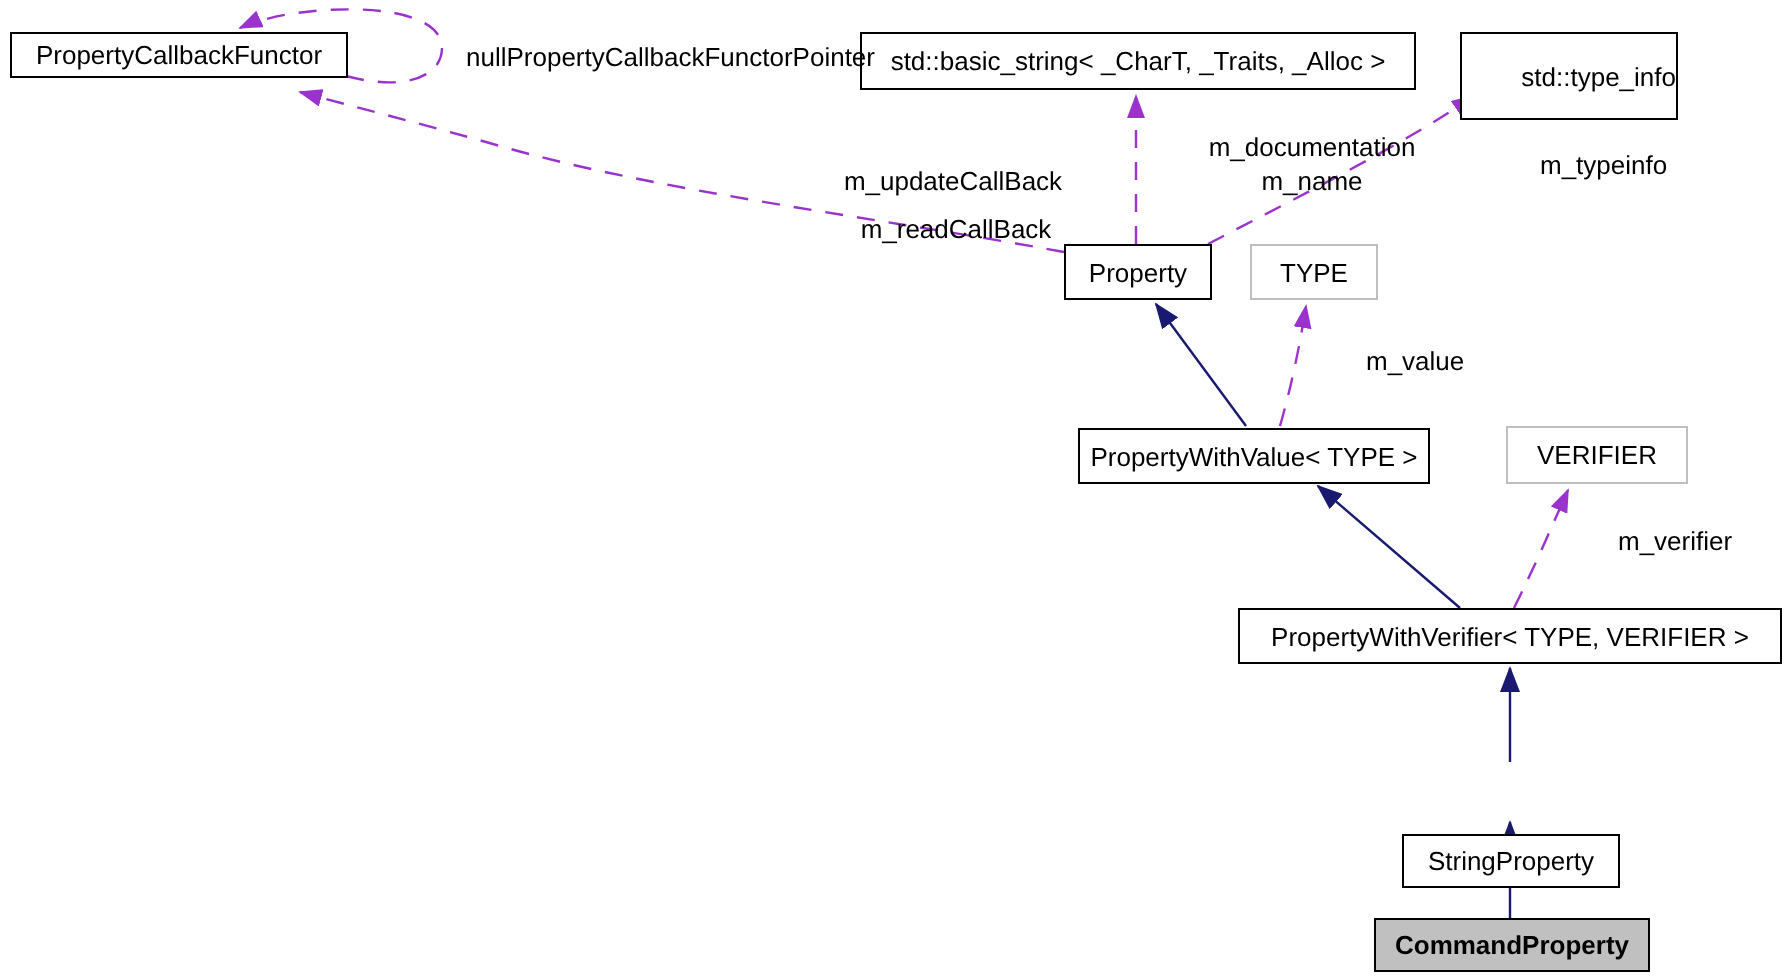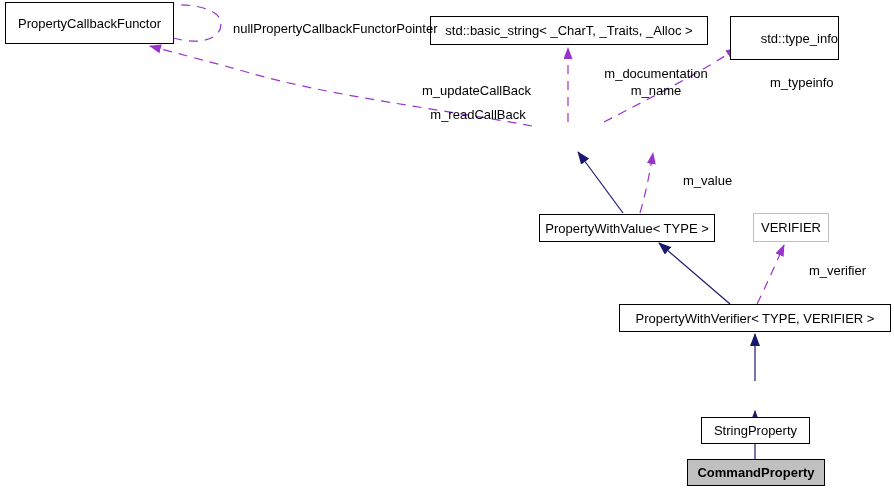--- a/index.html
+++ b/index.html
@@ -53,39 +53,45 @@
     <path class="edge-inherit" d="M 755,459 L 755,411" marker-end="url(#arrow-inherit)"></path>
 
     <path class="edge-usage" d="M 568,122 L 568,48" marker-end="url(#arrow-usage)"></path>
     <path class="edge-usage" d="M 604,122 C 652,97 702,72 737,48" marker-end="url(#arrow-usage)"></path>
     <path class="edge-usage" d="M 640,213 C 646,192 650,172 653,153" marker-end="url(#arrow-usage)"></path>
     <path class="edge-usage" d="M 757,304 C 768,282 776,263 784,245" marker-end="url(#arrow-usage)"></path>
     <path class="edge-usage" d="M 532,126 C 440,109 330,96 250,73 C 215,63 183,55 150,46" marker-end="url(#arrow-usage)"></path>
     <path class="edge-usage" d="M 173,38 C 203,46 221,38 221,24 C 221,10 198,3 163,5 C 147,6 131,9 120,14" marker-end="url(#arrow-usage)"></path>
   </svg>
 
-  <div class="node" style="left:5px;top:2px;width:169px;height:42px;">
+  <div class="node" style="left:5px;top:16px;width:169px;height:23px;">
     <span>PropertyCallbackFunctor</span>
   </div>
 
   <div class="node" style="left:430px;top:16px;width:278px;height:29px;">
     <span>std::basic_string&lt; _CharT, _Traits, _Alloc &gt;</span>
   </div>
 
   <div class="node" style="left:730px;top:16px;width:109px;height:44px;justify-content:flex-end;">
     <span>std::type_info</span>
   </div>
 
+  <div class="node" style="left:532px;top:122px;width:74px;height:28px;">
+    <span>Property</span>
+  </div>
 
+  <div class="node node--template" style="left:625px;top:122px;width:64px;height:28px;">
+    <span>TYPE</span>
+  </div>
 
   <div class="node" style="left:539px;top:214px;width:176px;height:28px;">
     <span>PropertyWithValue&lt; TYPE &gt;</span>
   </div>
 
-  <div class="node node--template" style="left:753px;top:213px;width:76px;height:29px;">
+  <div class="node node--template" style="left:753px;top:213px;width:91px;height:29px;">
     <span>VERIFIER</span>
   </div>
 
   <div class="node" style="left:619px;top:304px;width:272px;height:28px;">
     <span>PropertyWithVerifier&lt; TYPE, VERIFIER &gt;</span>
   </div>
 
   <div class="node" style="left:701px;top:381px;width:109px;height:27px;margin-top:36px;">
     <span>StringProperty</span>
   </div>

